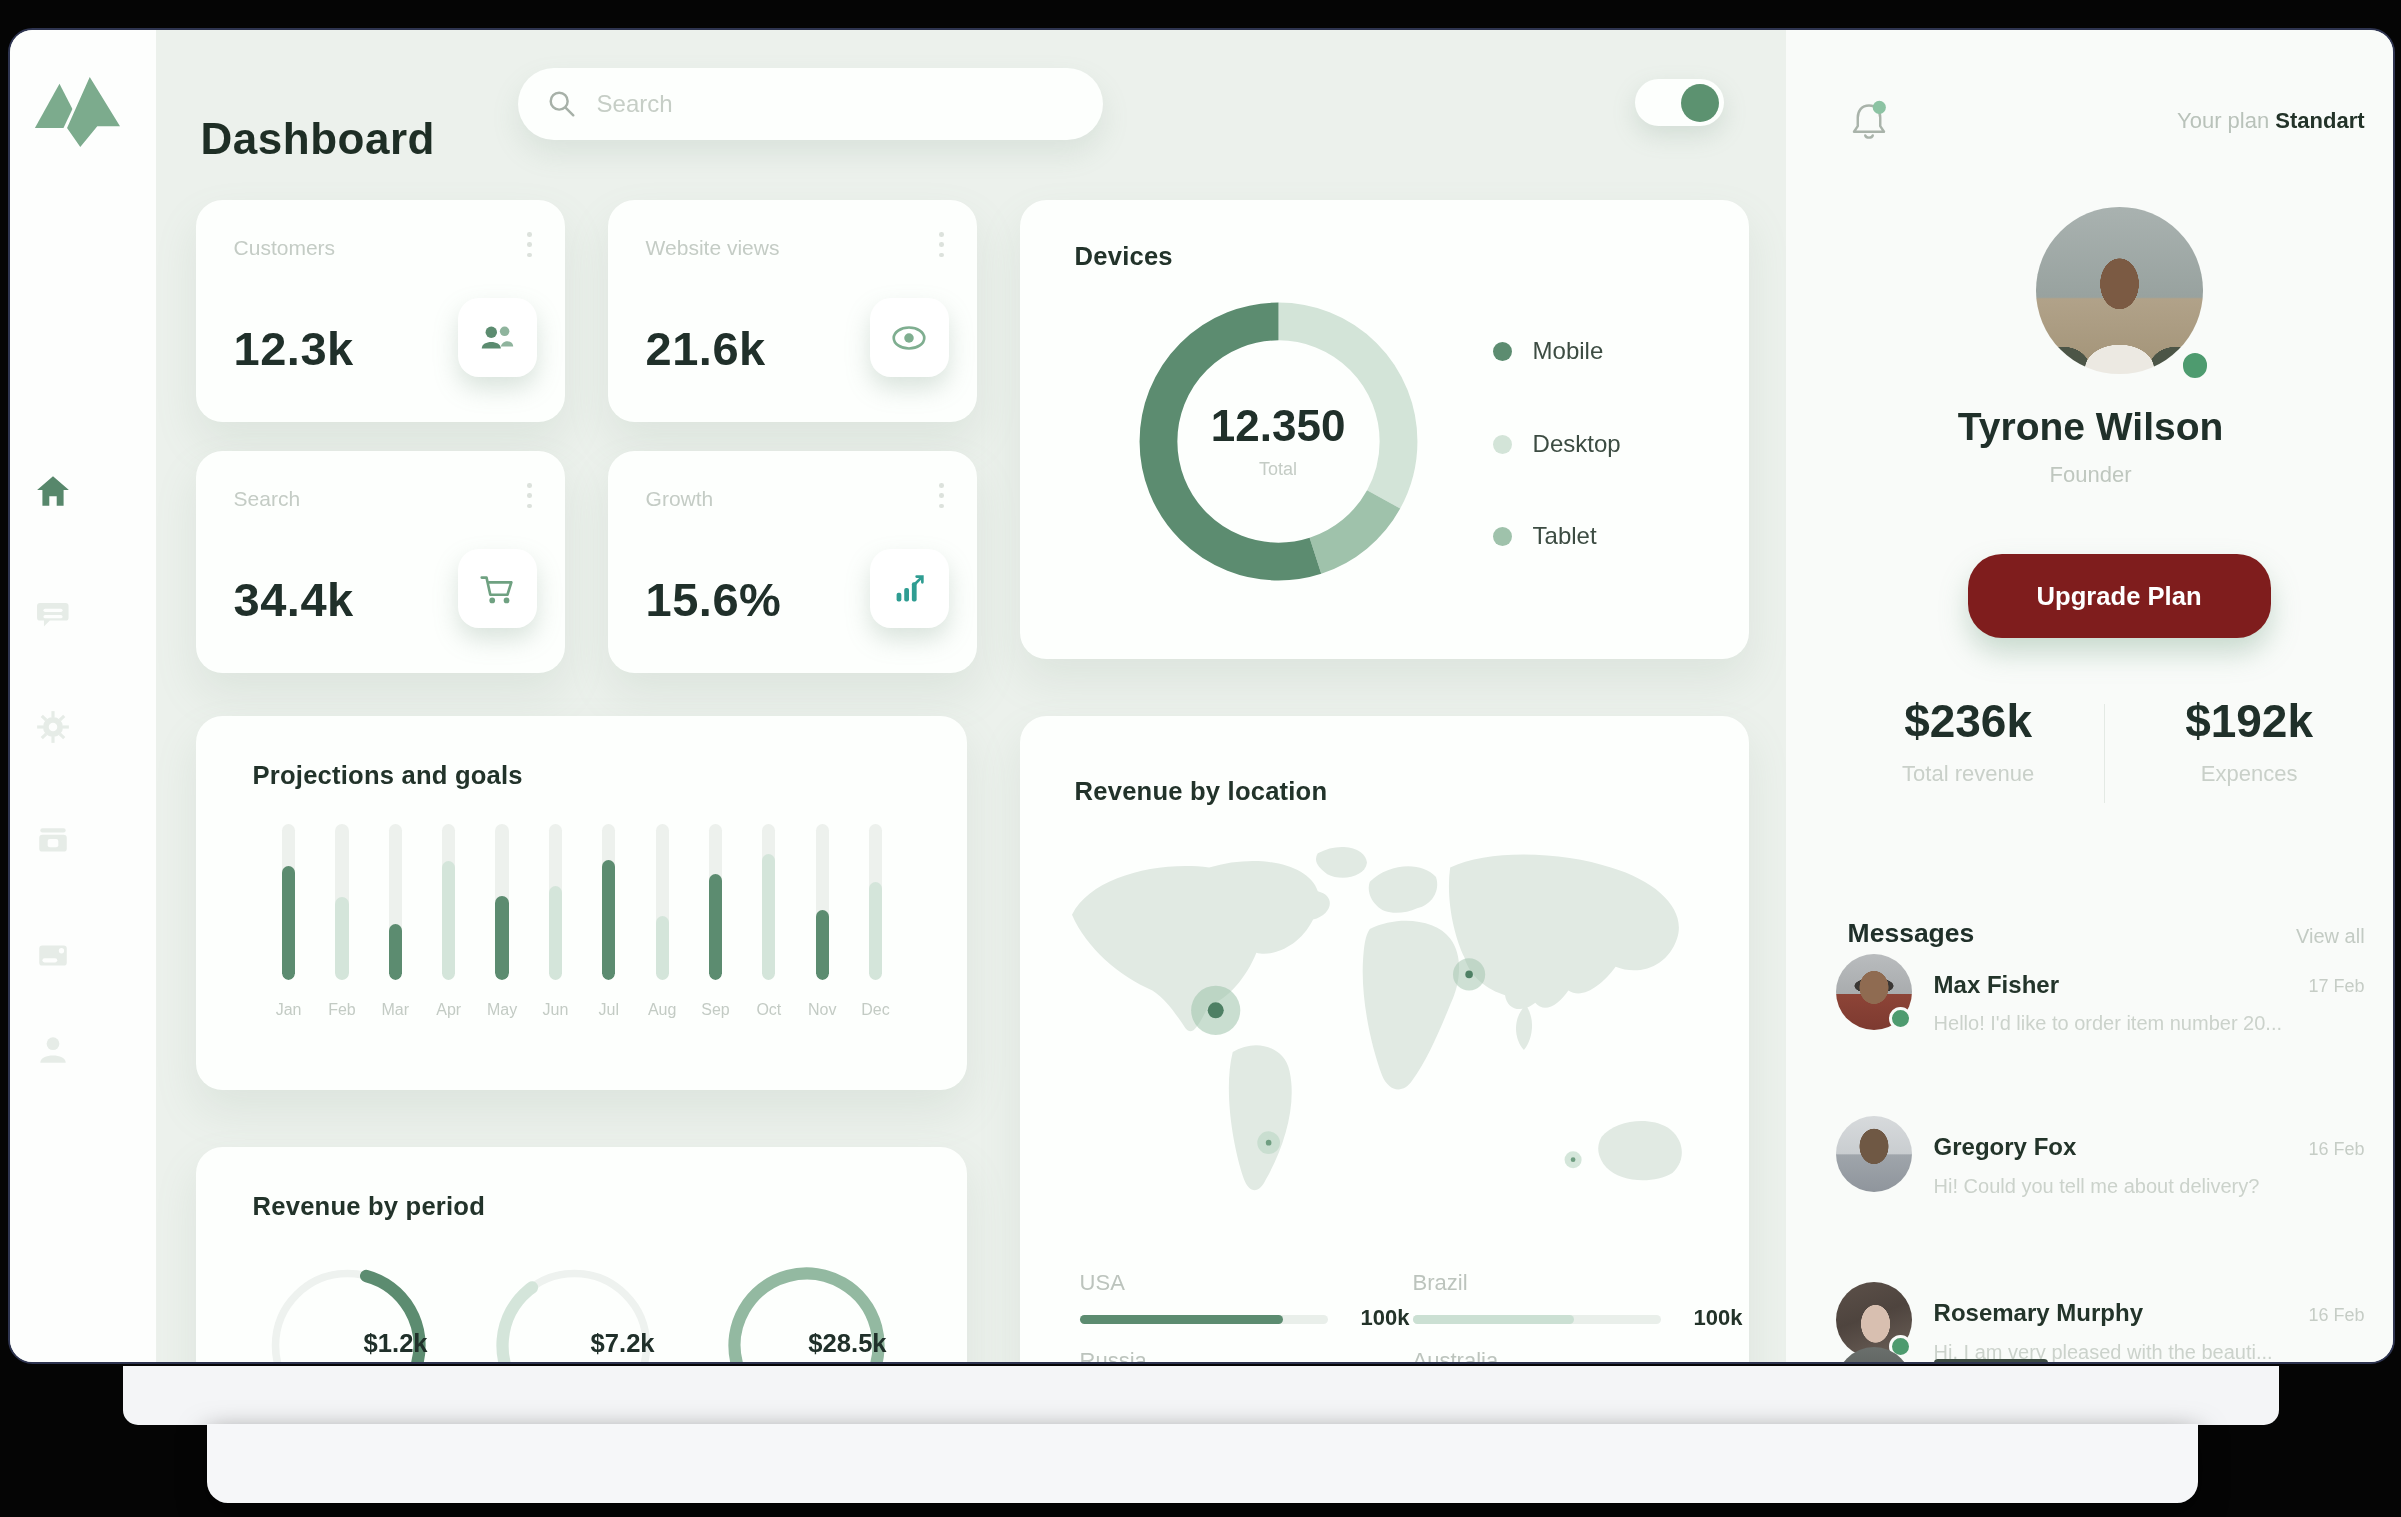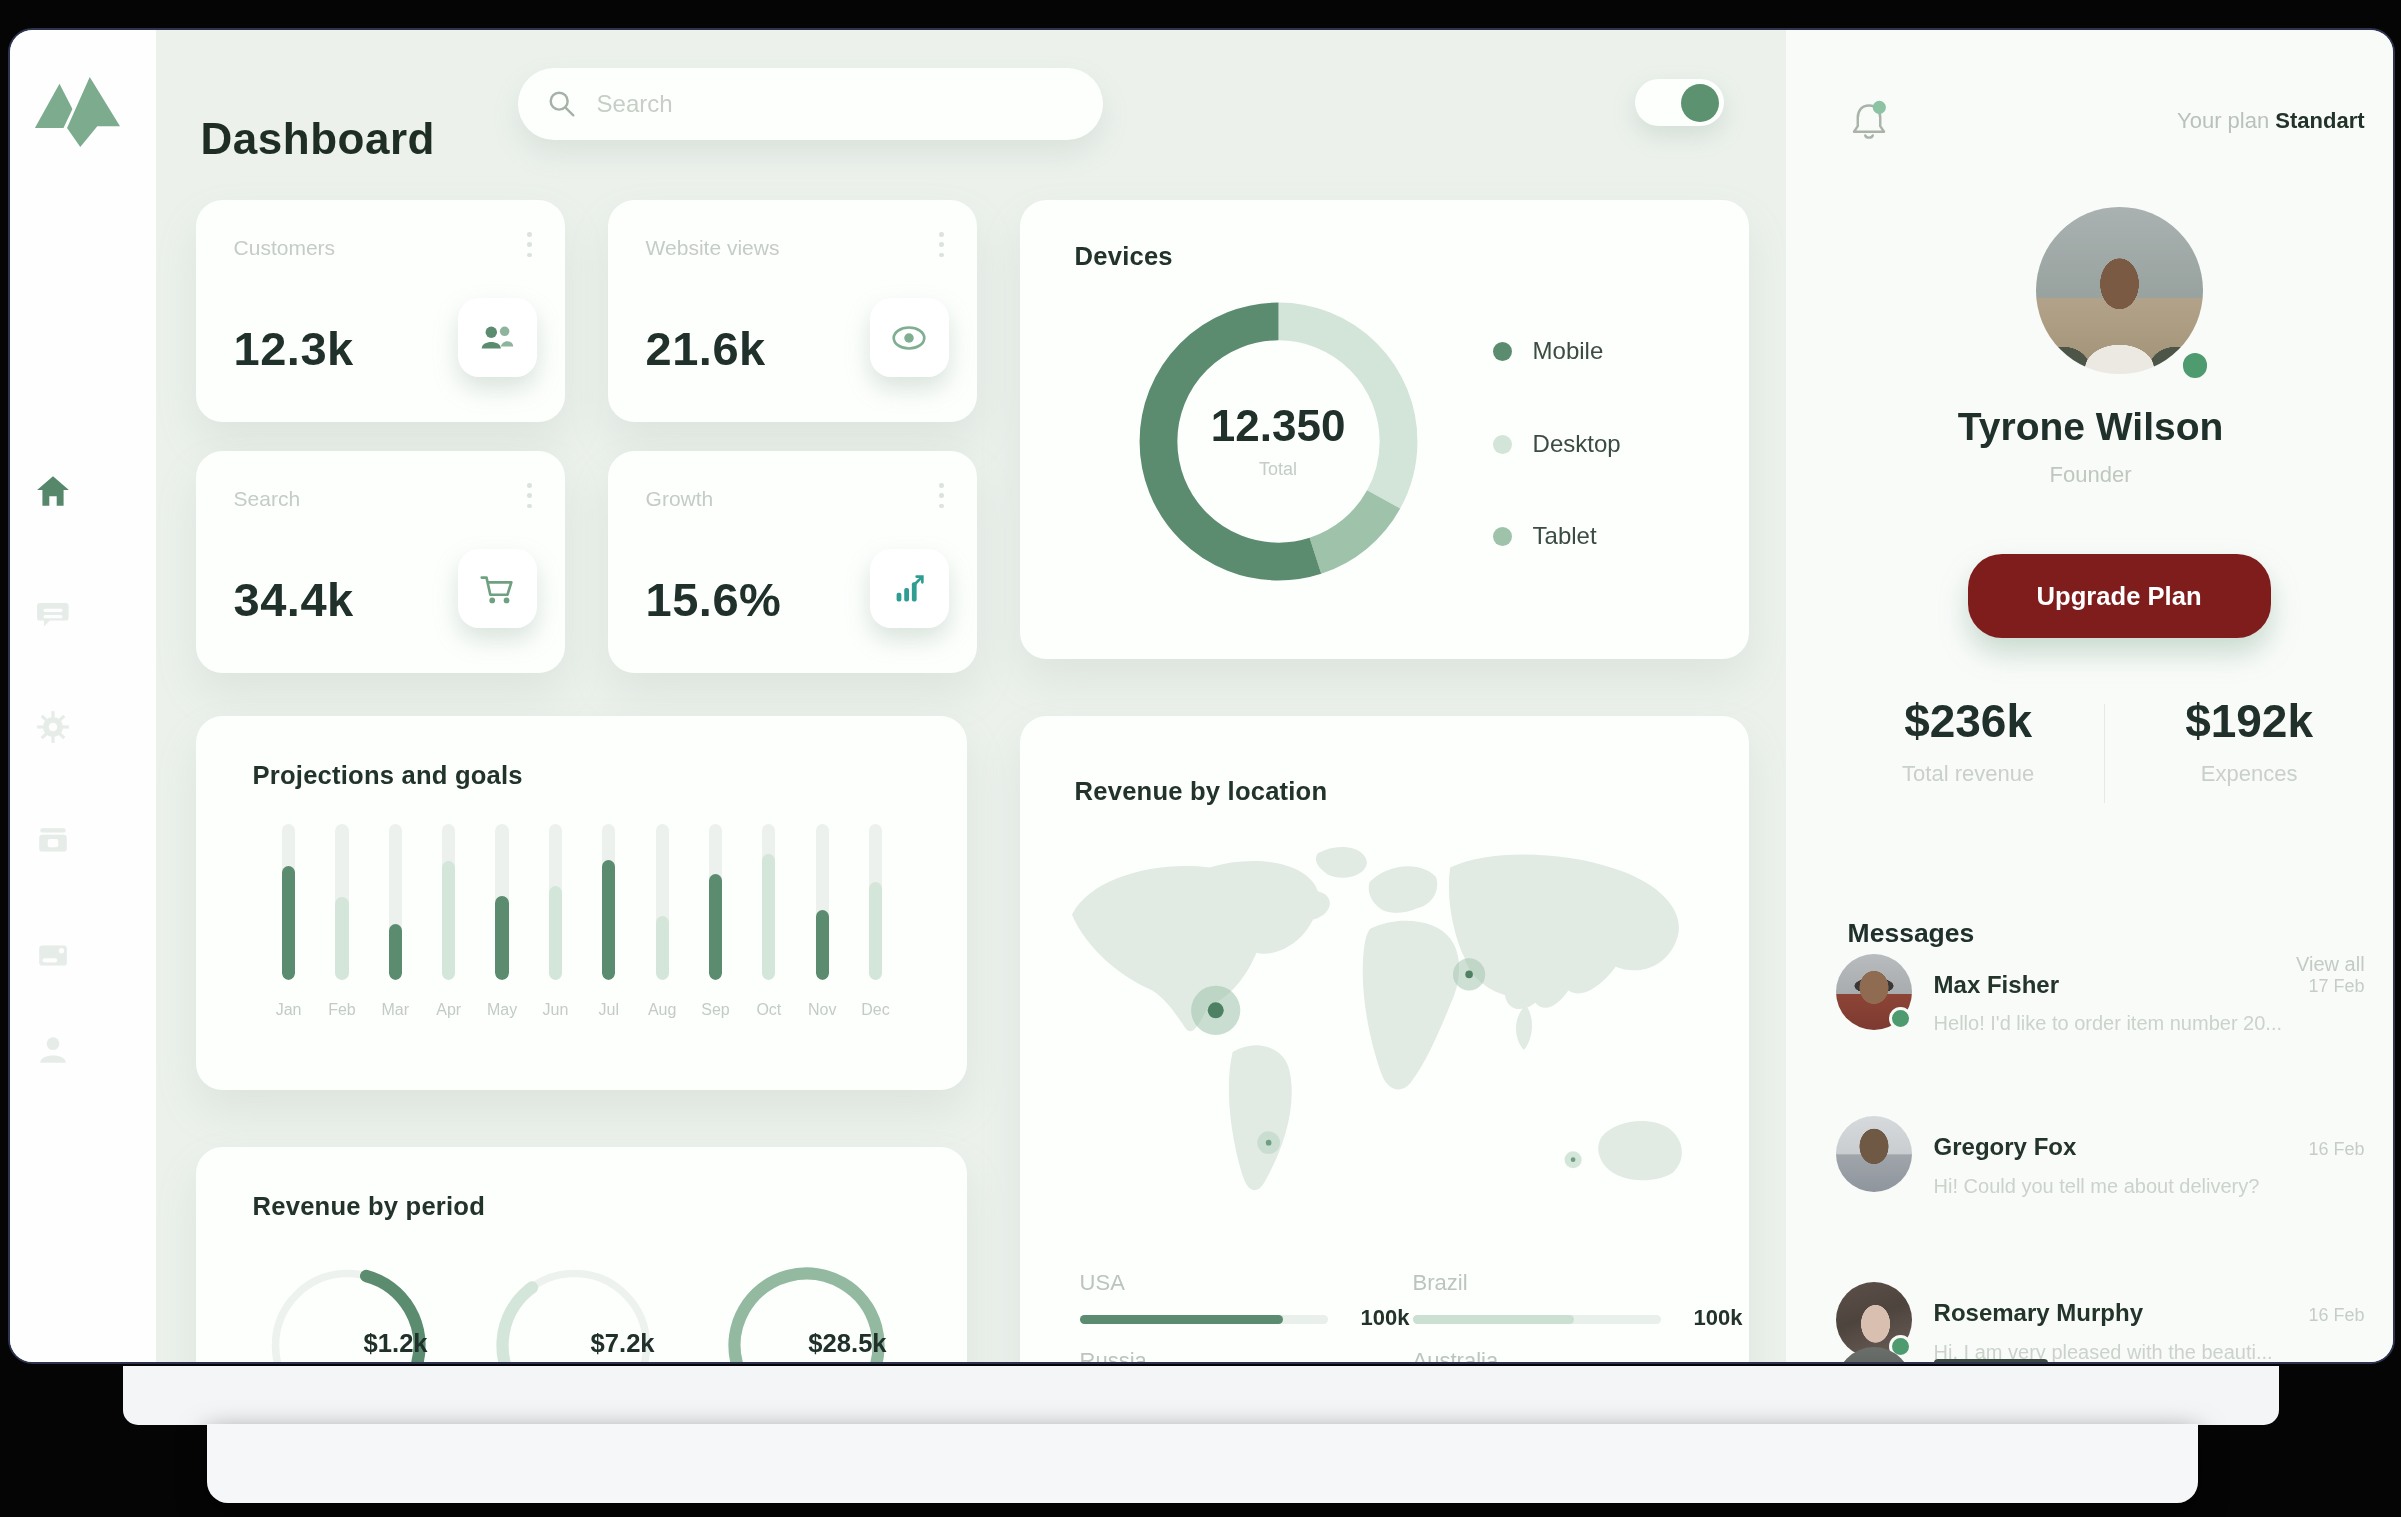--- a/index.html
+++ b/index.html
@@ -57,21 +57,21 @@
       radial-gradient(44px 34px at 84% 96%, #4c5547 60%, rgba(0,0,0,0) 61%),
       linear-gradient(180deg,#a9b2b0 0%,#98a29f 54%,#b1a289 55%,#a29377 100%);}
   .dot-online{position:absolute;border-radius:50%;background:#4e9b6f;border:3.8px solid #f9fbf9;}
   .profile-name{position:absolute;left:1776px;top:375px;width:610px;text-align:center;font-size:39px;font-weight:800;color:#20302a;}
   .profile-role{position:absolute;left:1776px;top:432px;width:610px;text-align:center;font-size:22px;color:#bfc7bf;}
   .upgrade-btn{position:absolute;left:1958px;top:504px;width:303px;height:84px;border-radius:34px;background:#7f1d1d;border:none;color:#ffffff;font-size:25.6px;font-weight:bold;font-family:"Liberation Sans",sans-serif;cursor:pointer;box-shadow:0 15px 28px rgba(111,158,129,.35);margin-top:20px;}
   .money-value{position:absolute;font-size:46px;font-weight:800;color:#20302a;width:265px;text-align:center;}
   .money-label{position:absolute;font-size:22px;color:#c9d0c9;width:265px;text-align:center;}
   .v-divider{position:absolute;left:2094px;top:674px;width:1.9px;height:99px;background:#e4eae5;}
   .messages-heading{position:absolute;left:1838px;top:888px;font-size:26.5px;font-weight:800;color:#20302a;}
-  .view-all{position:absolute;right:28px;top:895px;font-size:20px;color:#c3cbc4;cursor:pointer;margin-top:28px;}
+  .view-all{position:absolute;right:28px;top:895px;font-size:20px;color:#c3cbc4;cursor:pointer;}
   .msg-avatar{position:absolute;left:1826px;width:76px;height:76px;border-radius:50%;}
   .msg-name{position:absolute;left:1924px;font-size:24px;font-weight:bold;color:#23342a;}
   .msg-preview{position:absolute;left:1924px;width:416px;font-size:20px;color:#cbd2cb;white-space:nowrap;overflow:hidden;text-overflow:ellipsis;}
   .msg-date{position:absolute;right:28px;font-size:18px;color:#c6cdc6;}
   .av1{background:radial-gradient(24.6px 28px at 50% 44%,#8f6b51 58%,rgba(0,0,0,0) 60%),radial-gradient(32px 13.2px at 50% 42%,#3a3734 60%,rgba(0,0,0,0) 62%),linear-gradient(180deg,#b9bcbe 0%,#a9acae 52%,#8d4437 53%,#7d3a30 100%);}
   .av2{background:radial-gradient(24.6px 30px at 50% 40%,#6f5844 58%,rgba(0,0,0,0) 60%),linear-gradient(180deg,#d7dadc 0%,#c9cdd0 50%,#9fa5ab 51%,#8f959c 100%);}
   .av3{background:radial-gradient(24.6px 32px at 52% 55%,#d8bfb0 58%,rgba(0,0,0,0) 60%),linear-gradient(160deg,#5c5049 0%,#4e443e 45%,#6d6159 100%);}
   .av4{background:linear-gradient(180deg,#6a6f6c 0%,#555a57 60%,#756f63 100%);}
   .name-sliver{position:absolute;left:1924px;top:1329px;width:114px;height:9.5px;border-radius:3.8px;background:#3b4a40;}
   .partial-label{position:absolute;font-size:22px;color:#bcc4bd;}

